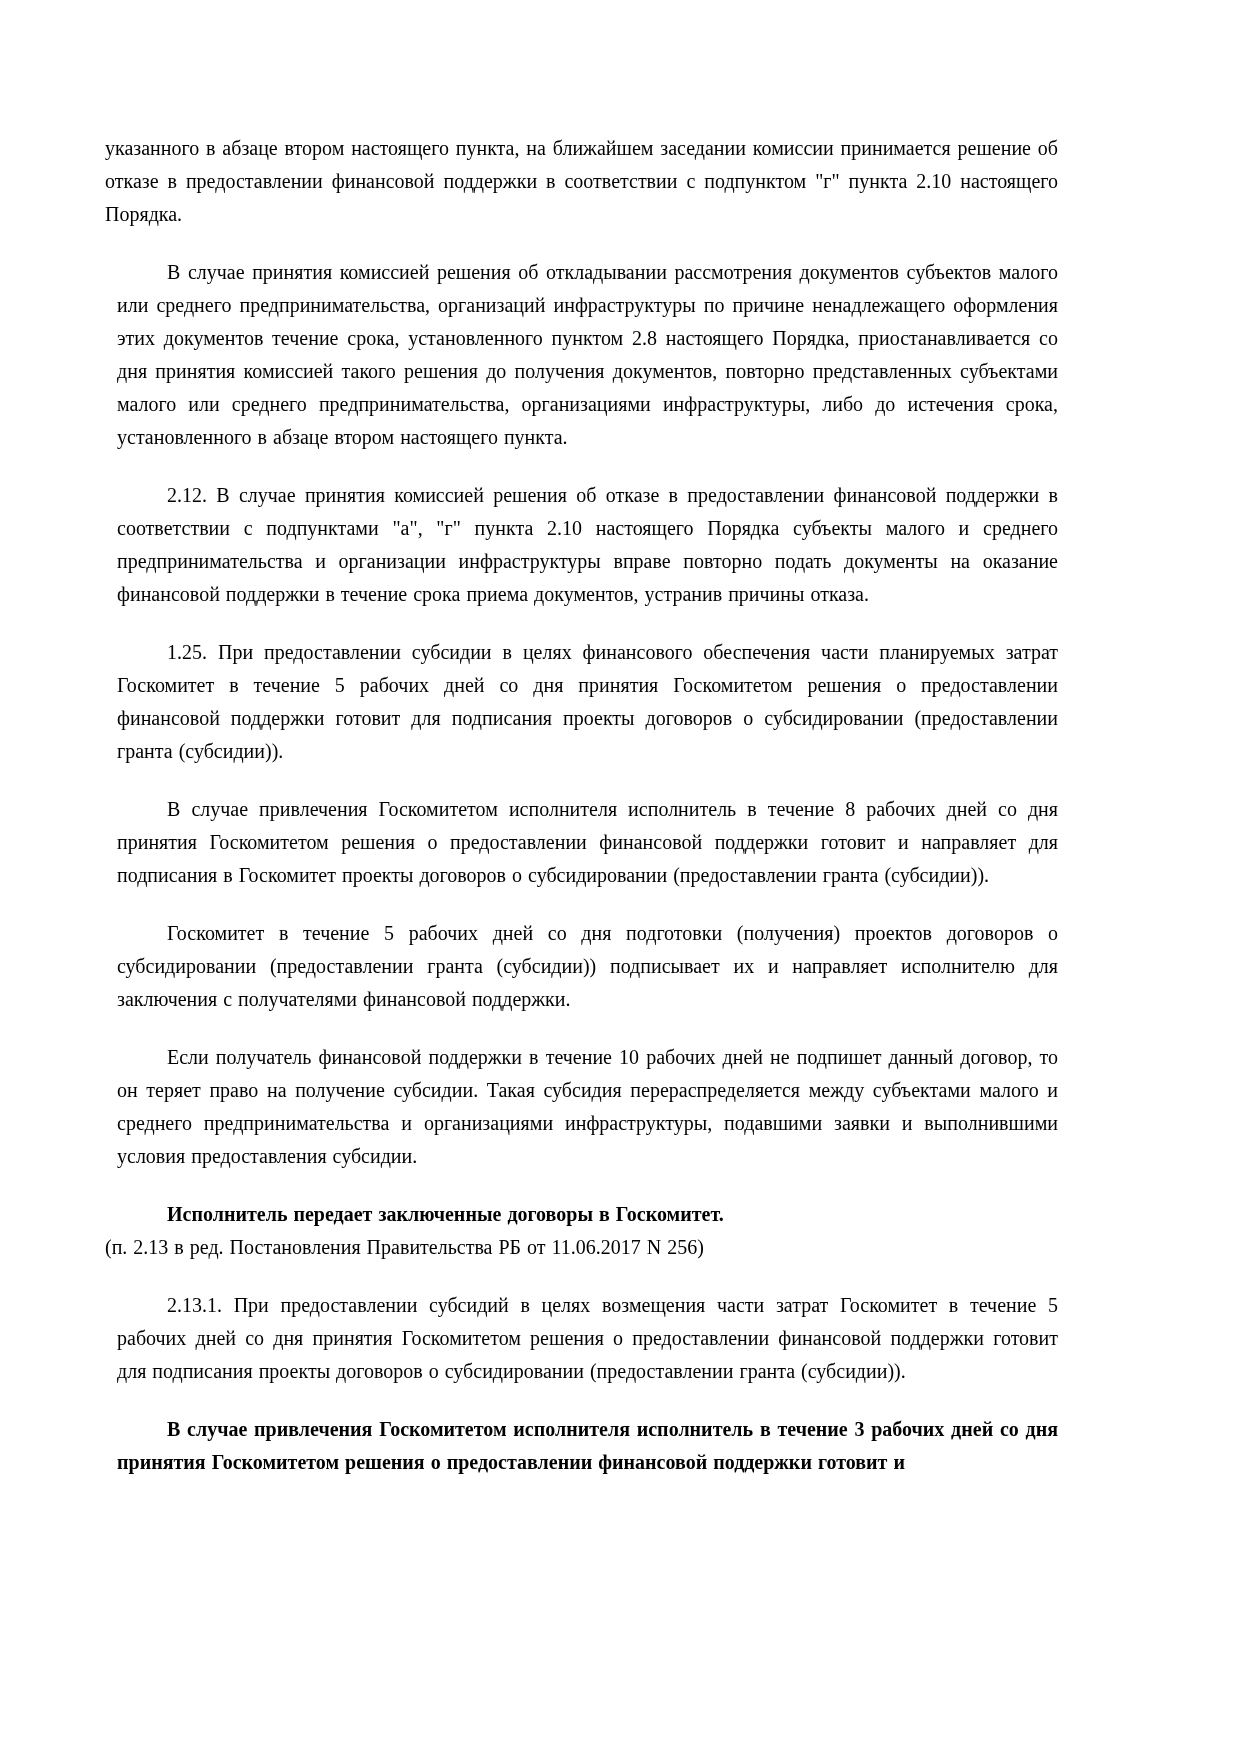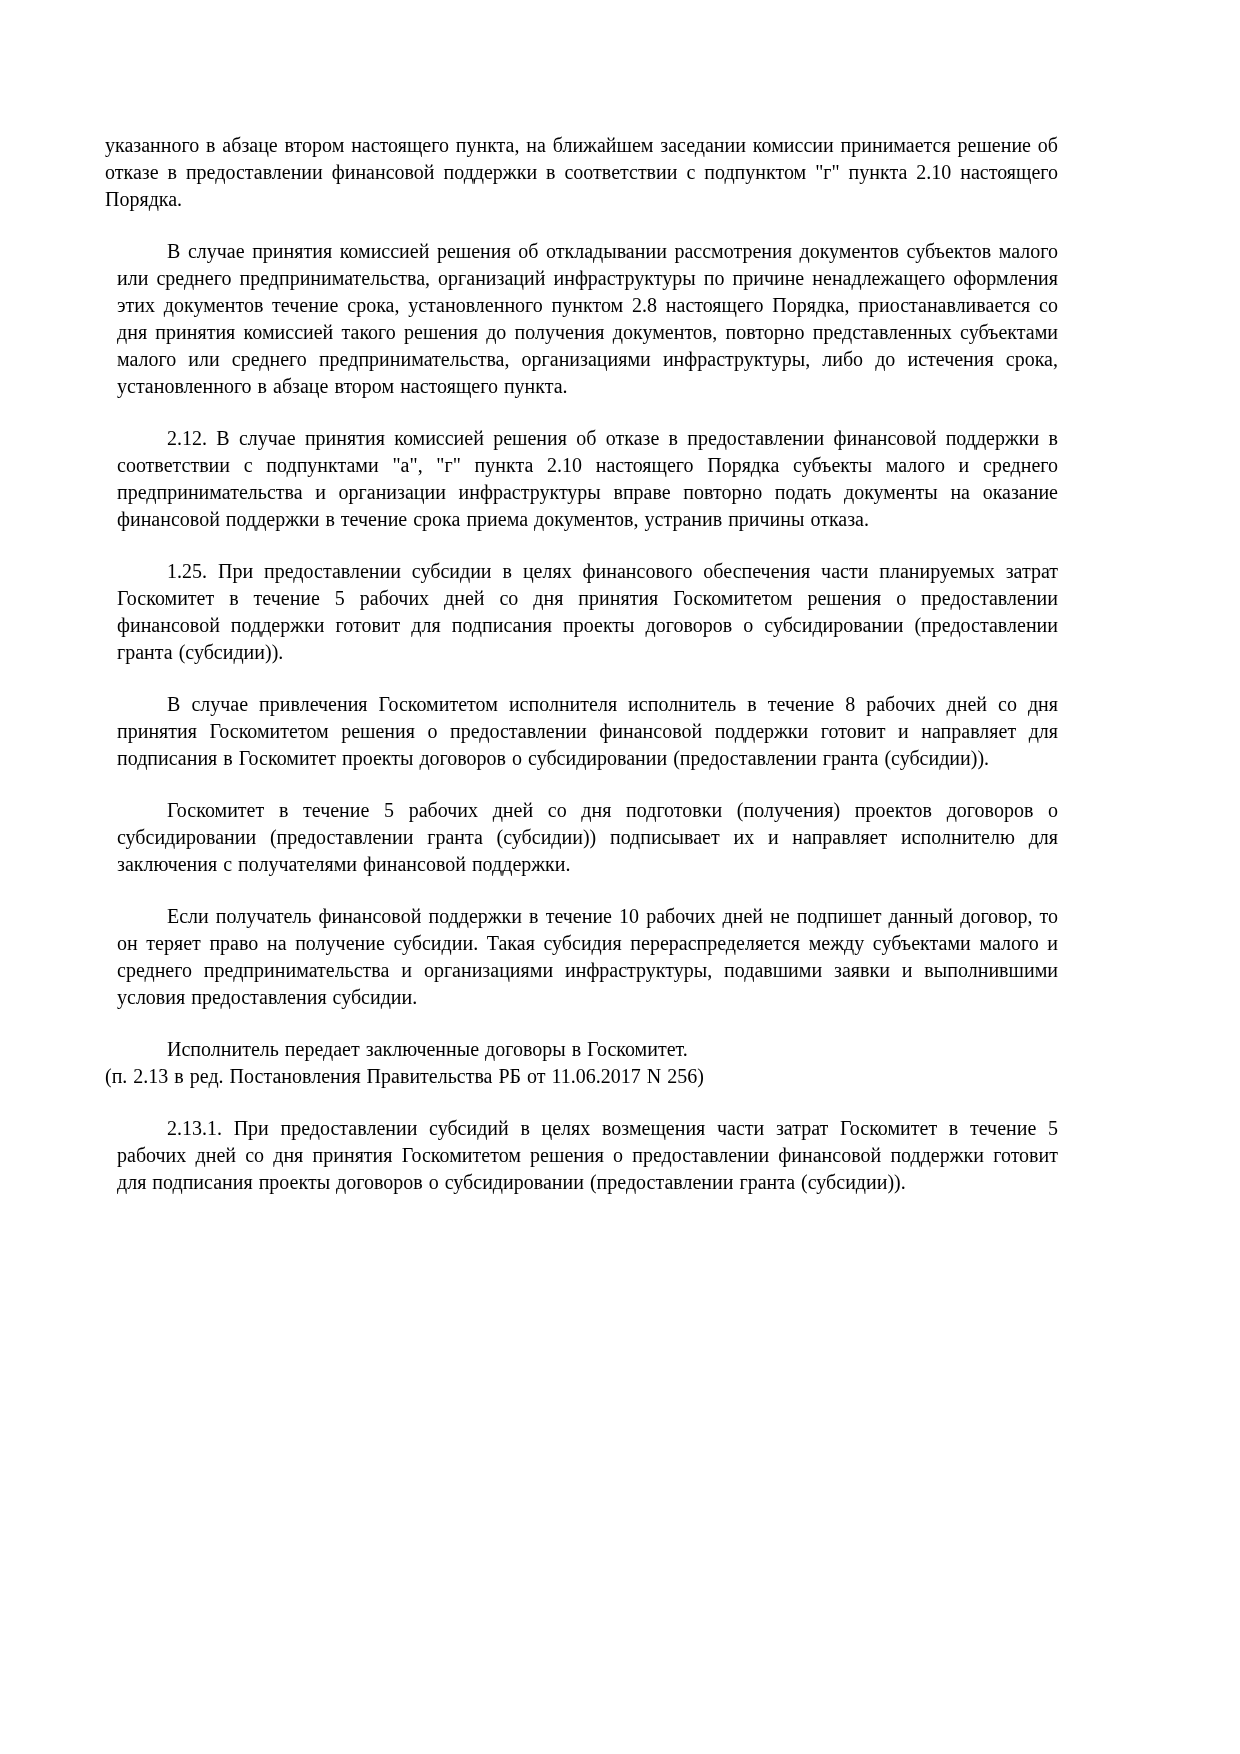--- a/index.html
+++ b/index.html
@@ -14,42 +14,44 @@
   }
   .page {
     box-sizing: border-box;
     width: 1240px;
     min-height: 1754px;
     padding: 132px 182px 60px 105px;
     background: #ffffff;
     color: #000000;
     font-family: "Liberation Serif", "DejaVu Serif", serif;
     font-size: 20px;
-    line-height: 27px;
+    line-height: 33px;
     text-align: justify;
   }
   .para {
     margin: 0 0 25px 0;
     word-spacing: 1px;
   }
   .para.indent {
     text-indent: 50px;
     margin-left: 12px;
   }
   .para.tight {
     margin-bottom: 0;
+    font-weight: bold;
   }
 </style>
 </head>
 <body>
 
 <div class="page">
   <p class="para">указанного в абзаце втором настоящего пункта, на ближайшем заседании комиссии принимается решение об отказе в предоставлении финансовой поддержки в соответствии с подпунктом "г" пункта 2.10 настоящего Порядка.</p>
   <p class="para indent">В случае принятия комиссией решения об откладывании рассмотрения документов субъектов малого или среднего предпринимательства, организаций инфраструктуры по причине ненадлежащего оформления этих документов течение срока, установленного пунктом 2.8 настоящего Порядка, приостанавливается со дня принятия комиссией такого решения до получения документов, повторно представленных субъектами малого или среднего предпринимательства, организациями инфраструктуры, либо до истечения срока, установленного в абзаце втором настоящего пункта.</p>
   <p class="para indent">2.12. В случае принятия комиссией решения об отказе в предоставлении финансовой поддержки в соответствии с подпунктами "а", "г" пункта 2.10 настоящего Порядка субъекты малого и среднего предпринимательства и организации инфраструктуры вправе повторно подать документы на оказание финансовой поддержки в течение срока приема документов, устранив причины отказа.</p>
   <p class="para indent">1.25. При предоставлении субсидии в целях финансового обеспечения части планируемых затрат Госкомитет в течение 5 рабочих дней со дня принятия Госкомитетом решения о предоставлении финансовой поддержки готовит для подписания проекты договоров о субсидировании (предоставлении гранта (субсидии)).</p>
   <p class="para indent">В случае привлечения Госкомитетом исполнителя исполнитель в течение 8 рабочих дней со дня принятия Госкомитетом решения о предоставлении финансовой поддержки готовит и направляет для подписания в Госкомитет проекты договоров о субсидировании (предоставлении гранта (субсидии)).</p>
   <p class="para indent">Госкомитет в течение 5 рабочих дней со дня подготовки (получения) проектов договоров о субсидировании (предоставлении гранта (субсидии)) подписывает их и направляет исполнителю для заключения с получателями финансовой поддержки.</p>
   <p class="para indent">Если получатель финансовой поддержки в течение 10 рабочих дней не подпишет данный договор, то он теряет право на получение субсидии. Такая субсидия перераспределяется между субъектами малого и среднего предпринимательства и организациями инфраструктуры, подавшими заявки и выполнившими условия предоставления субсидии.</p>
   <p class="para indent tight">Исполнитель передает заключенные договоры в Госкомитет.</p>
   <p class="para">(п. 2.13 в ред. Постановления Правительства РБ от 11.06.2017 N 256)</p>
   <p class="para indent">2.13.1. При предоставлении субсидий в целях возмещения части затрат Госкомитет в течение 5 рабочих дней со дня принятия Госкомитетом решения о предоставлении финансовой поддержки готовит для подписания проекты договоров о субсидировании (предоставлении гранта (субсидии)).</p>
+  <p class="para indent tight">В случае привлечения Госкомитетом исполнителя исполнитель в течение 3 рабочих дней со дня принятия Госкомитетом решения о предоставлении финансовой поддержки готовит и</p>
 </div>
 
 </body></html>

